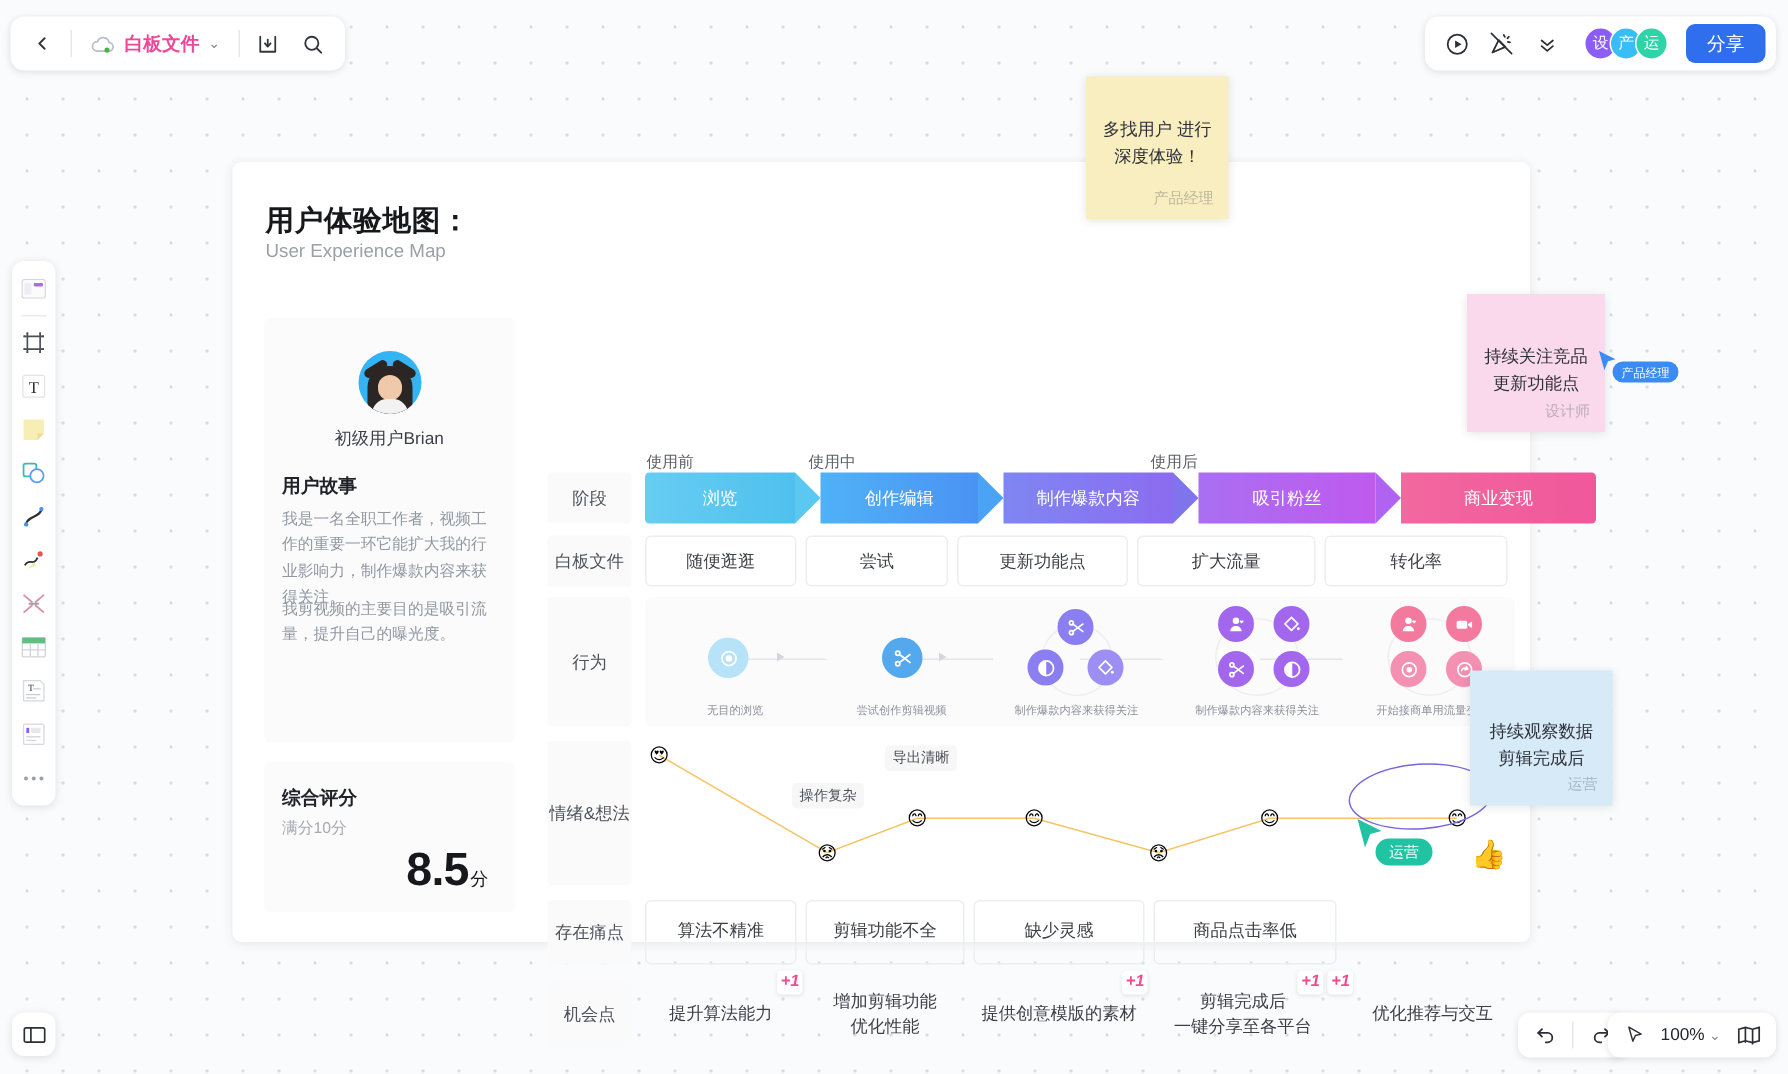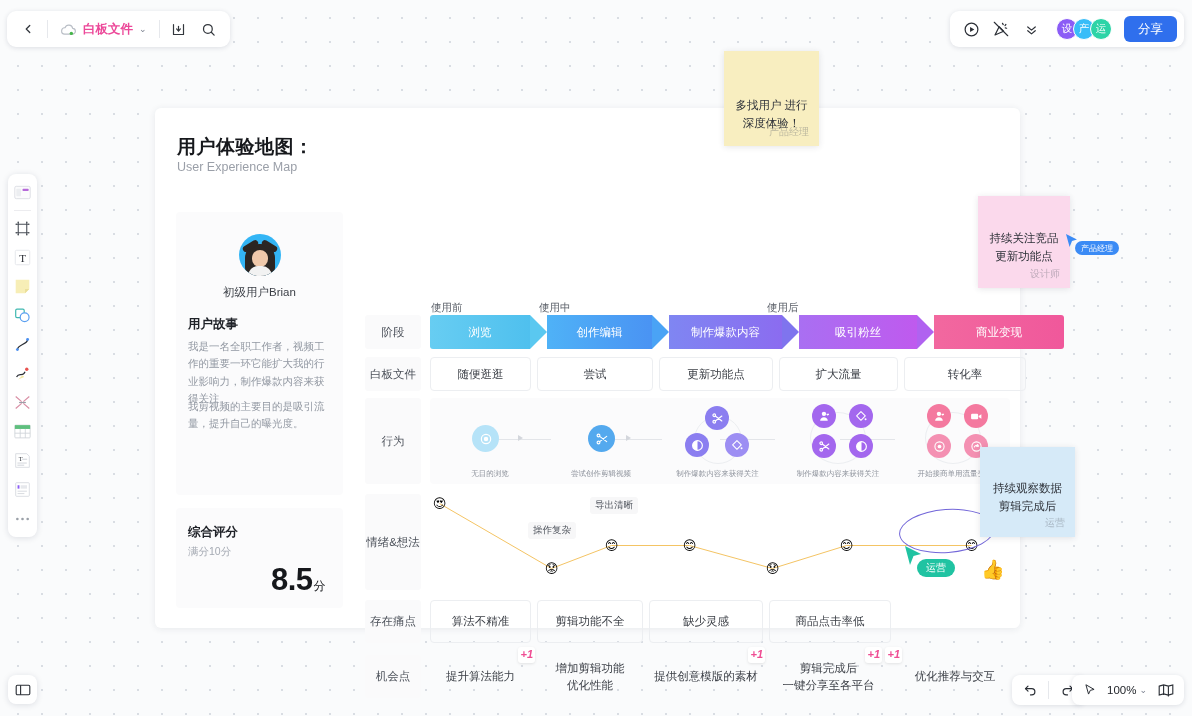--- a/index.html
+++ b/index.html
@@ -462,21 +462,21 @@
           </div>
         <div class="stage last" style="--c:#f0609d;background:linear-gradient(90deg,#f2689f,#f0589b);width:130px;margin-left:16px">
             <span>商业变现</span>
           </div>
       </div>
 
       <div class="goal-row">
         <div class="goal" style="width:101px">
             <span>随便逛逛</span>
           </div>
-        <div class="goal" style="width:116px">
+        <div class="goal" style="width:95px">
             <span>尝试</span>
           </div>
         <div class="goal" style="width:114px">
             <span>更新功能点</span>
           </div>
         <div class="goal" style="width:119px">
             <span>扩大流量</span>
           </div>
         <div class="goal" style="width:122px">
             <span>转化率</span>
@@ -663,21 +663,21 @@
 
   <div class="cursor-badge" style="left:908px;top:548px">
     <svg width="24" height="26" viewBox="0 0 24 26" style="position:absolute;left:-6px;top:-4px">
         <path d="M3 2l16 8-7.5 2L8 21z" fill="#20c3a2"></path>
       </svg>
     <span class="tag" style="background:#20c3a2;margin-left:9px;margin-top:11px">运营</span>
   </div>
   <div class="thumb" style="left:981px;top:558px">👍</div>
 
   <div class="sticky" style="left:724px;top:51px;width:95px;height:95px;background:#f8eec0">
-    <div class="txt" style="white-space:pre-line;margin-top:36px">多找用户 进行
+    <div class="txt" style="white-space:pre-line;margin-top:18px">多找用户 进行
 深度体验！</div>
     <div class="who">产品经理</div>
   </div>
 
   <div class="sticky" style="left:978px;top:196px;width:92px;height:92px;background:#fbd9ec">
     <div class="txt" style="white-space:pre-line;margin-top:24px">持续关注竞品
 更新功能点</div>
     <div class="who">设计师</div>
   </div>
 

